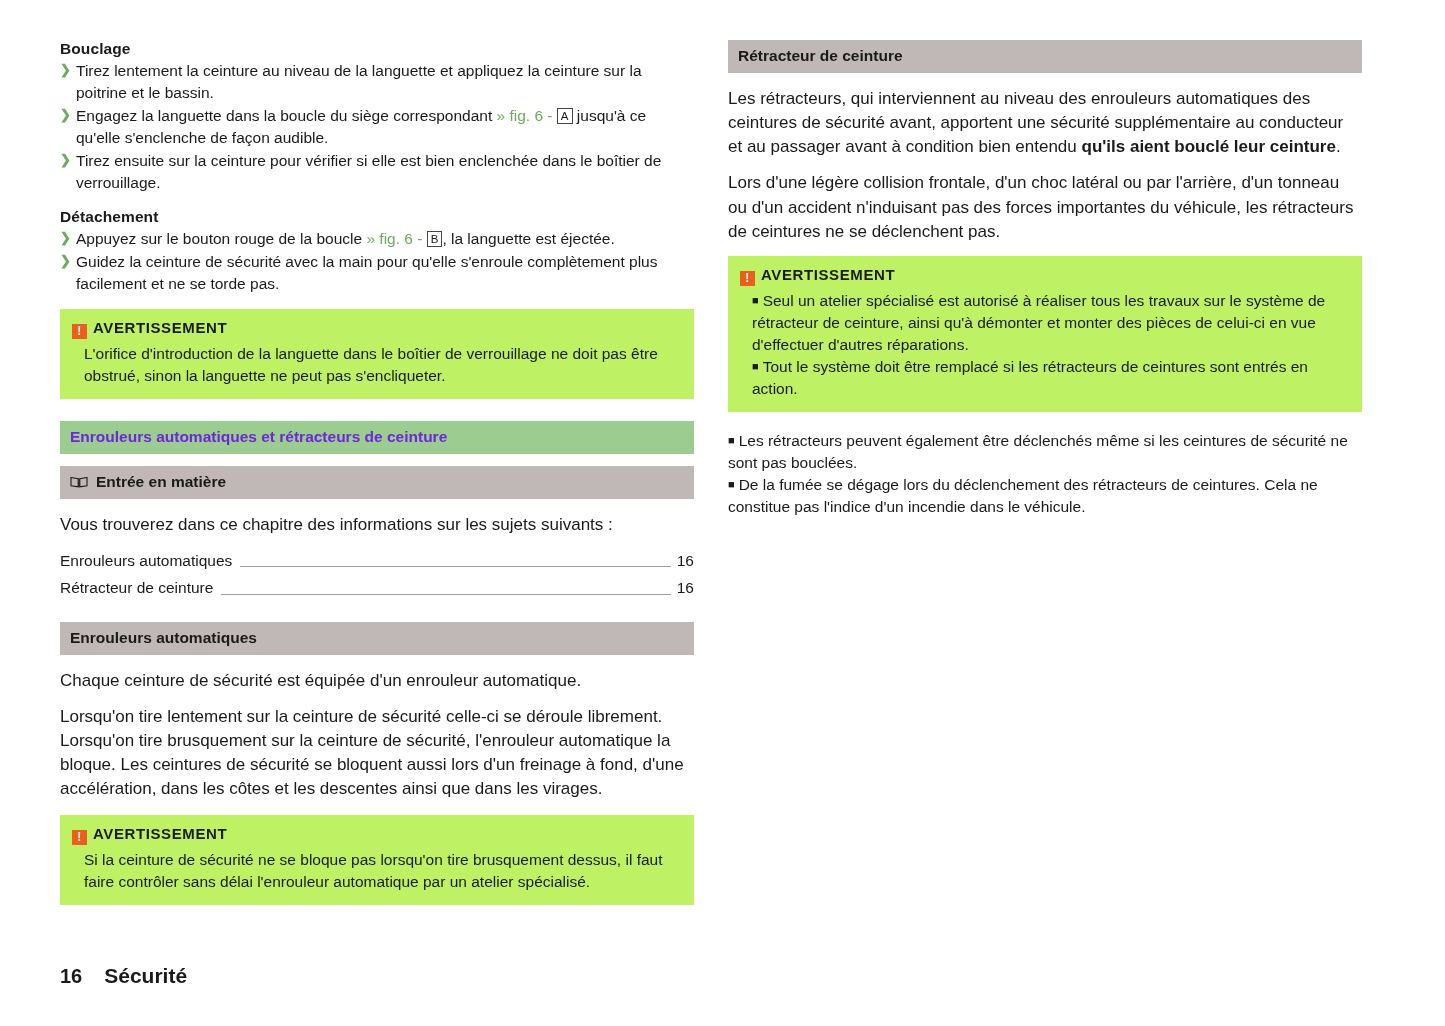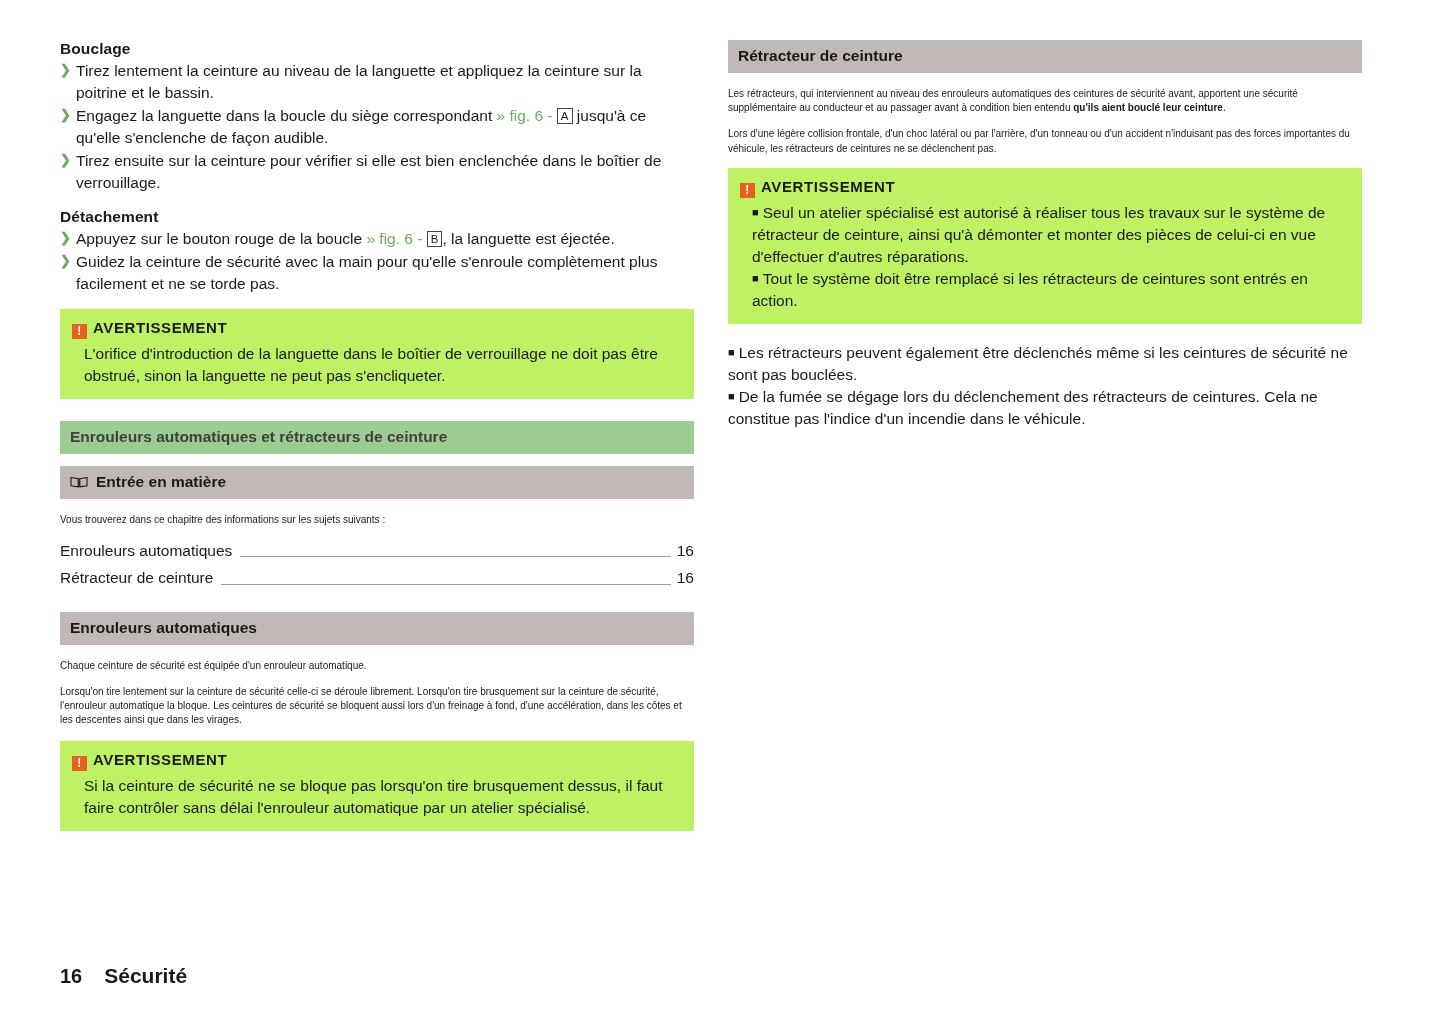--- a/index.html
+++ b/index.html
@@ -32,21 +32,21 @@
   .subhead {
     font-size: 15.5px;
     font-weight: bold;
     color: #1a1a1a;
     margin: 0 0 2px 0;
     letter-spacing: 0.1px;
   }
   .gap-top { margin-top: 14px; }
 
   p {
-    font-size: 10px;
+    font-size: 17px;
     line-height: 1.42;
     margin: 0 0 12px 0;
     color: #1a1a1a;
   }
 
   ul.arrows {
     list-style: none;
     margin: 0 0 0 0;
     padding: 0;
   }
@@ -78,21 +78,21 @@
     vertical-align: 1.5px;
     font-weight: normal;
     background: #fff;
   }
 
   .bar-green {
     background: #9ccc8f;
     padding: 7px 10px 8px 10px;
     font-size: 15.5px;
     font-weight: bold;
-    color: #404040;
+    color: #6d28d9;
     margin: 22px 0 0 0;
   }
   .bar-grey {
     background: #bfb8b6;
     padding: 7px 10px 8px 10px;
     font-size: 15.5px;
     font-weight: bold;
     color: #1a1a1a;
     margin: 12px 0 0 0;
   }

